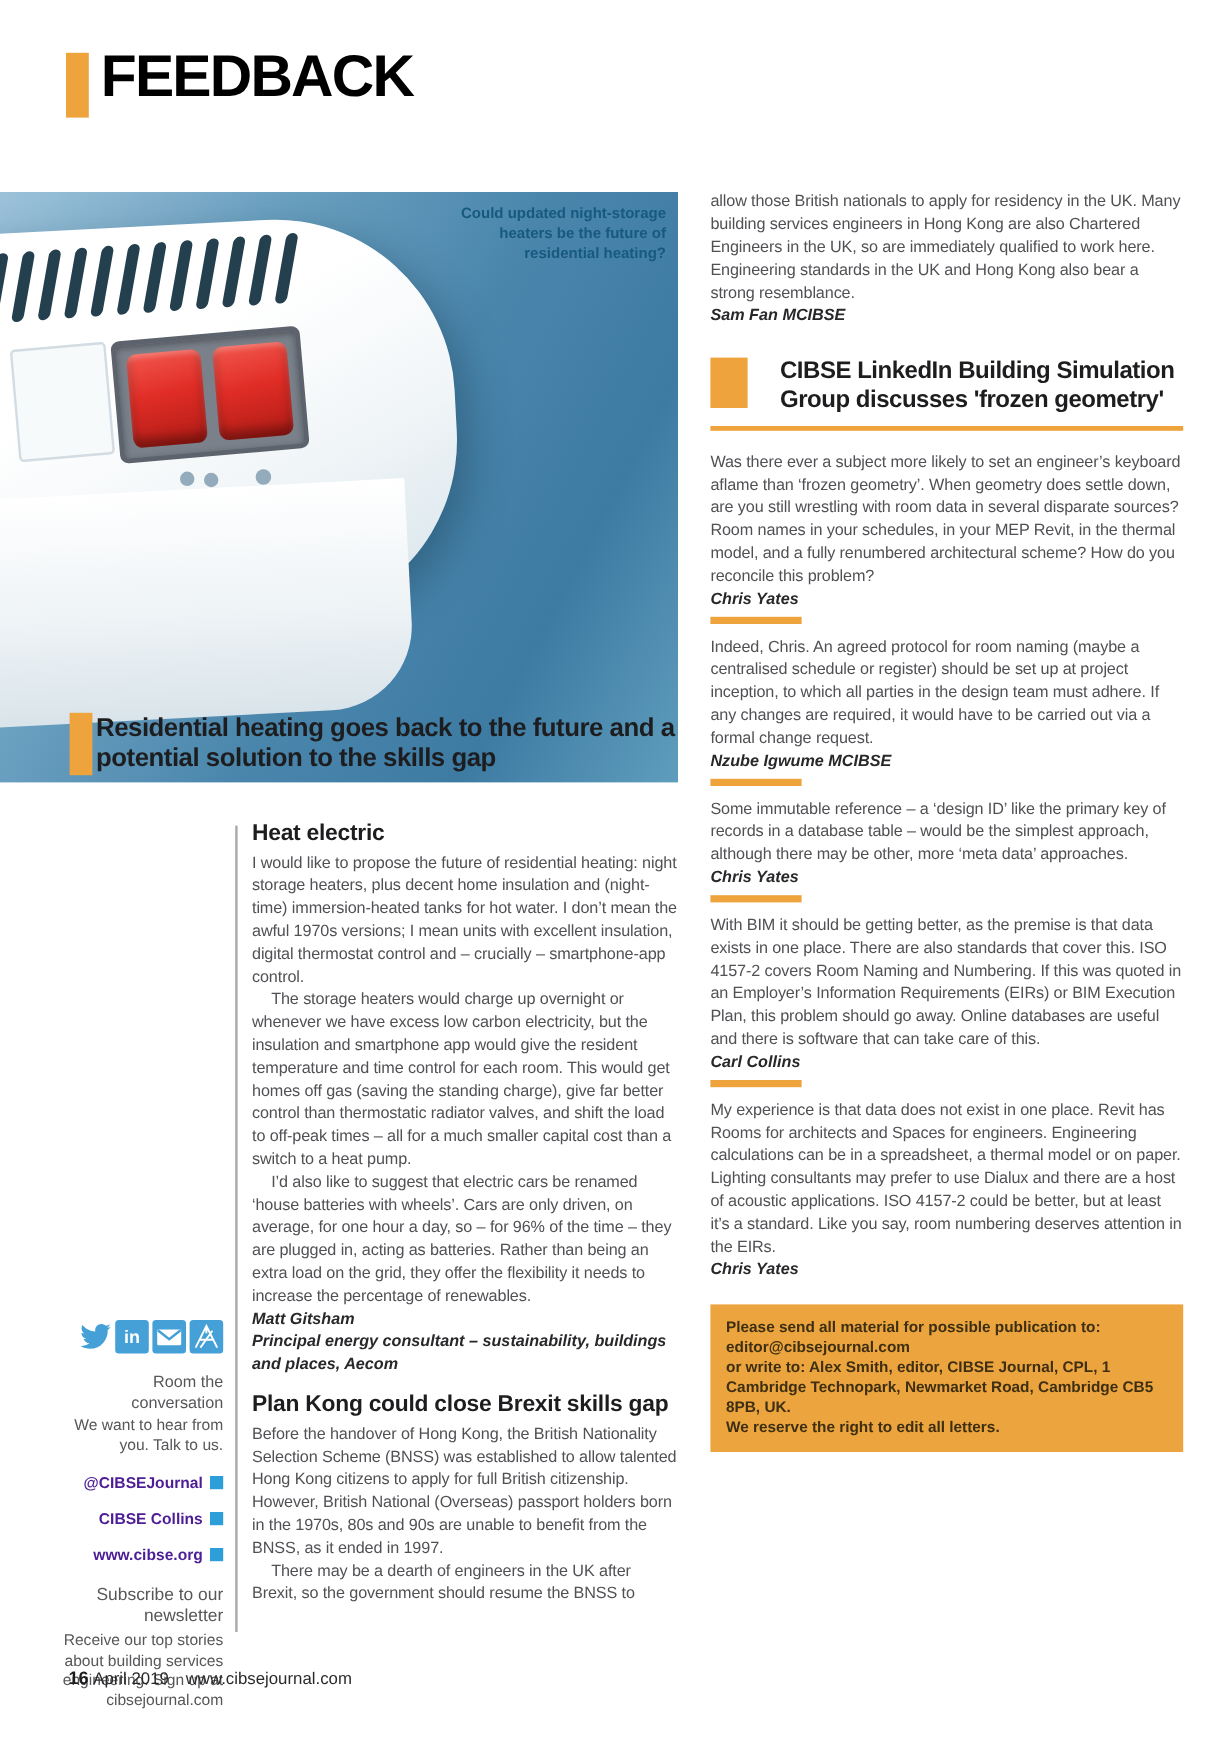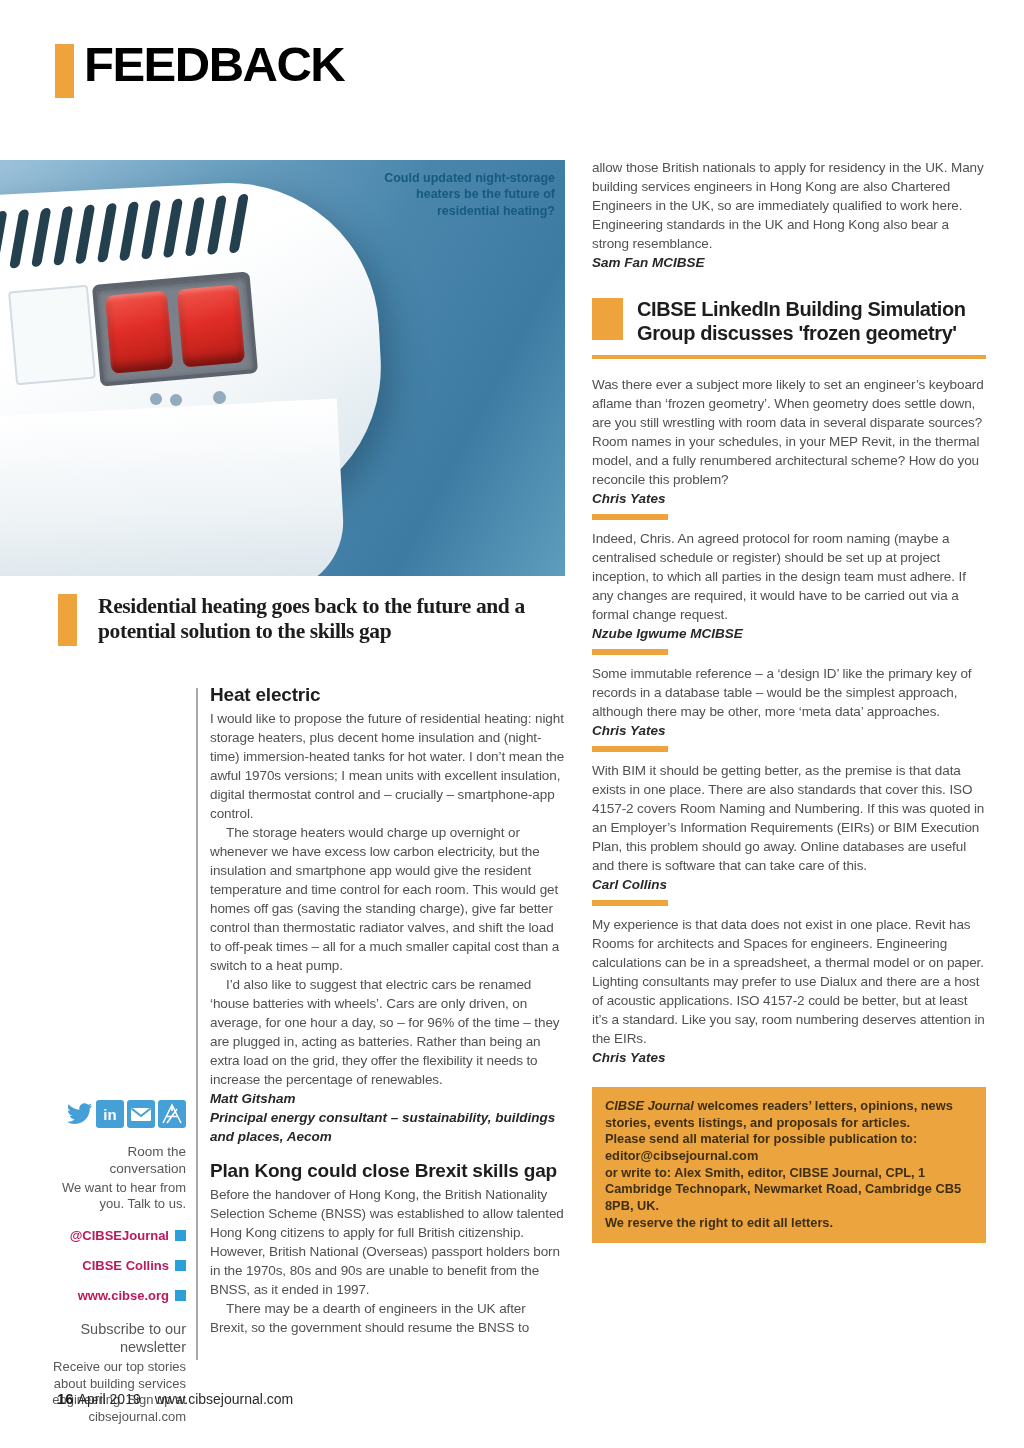--- a/index.html
+++ b/index.html
@@ -12,21 +12,21 @@
 
   
   .masthead-bar { position:absolute; left:55px; top:44px; width:19px; height:54px; }
   .masthead-title {
     position:absolute; left:84px; top:36px; font-size:49px; font-weight:bold;
     letter-spacing:-1.5px; color:#000000;
   }
 
   
   .hero {
-    position:absolute; left:0; top:160px; width:565px; height:416px; overflow:hidden;
+    position:absolute; left:0; top:160px; width:565px; height:492px; overflow:hidden;
     background:linear-gradient(118deg,#9cc2da 0%,#6da2c2 28%,#4a86ac 55%,#3e7ba3 78%,#5f9dbd 100%);
   }
   .heater-top {
     position:absolute; left:-34px; top:26px; width:414px; height:334px;
     background:linear-gradient(155deg,#ffffff 35%,#f2f6f8 62%,#dde8ee 90%);
     border-radius:6px 150px 150px 0; transform:rotate(-3deg);
     box-shadow:10px 12px 34px rgba(15,45,65,.35);
   }
   .heater-bottom {
     position:absolute; left:-30px; top:248px; width:372px; height:190px;
@@ -53,21 +53,21 @@
   .dot { position:absolute; border-radius:50%; background:#93abbb; }
   .dot1 { left:150px; top:233px; width:12px; height:12px; }
   .dot2 { left:170px; top:234px; width:12px; height:12px; }
   .dot3 { left:213px; top:231px; width:13px; height:13px; }
   .hero-caption {
     position:absolute; right:10px; top:10px; width:198px; text-align:right;
     color:#175A7E; font-weight:bold; font-size:12.5px; line-height:1.3;
   }
 
   
-  .headline-wrap { position:absolute; left:58px; top:594px; width:508px; display:flex; gap:21px;font-family:Liberation Serif, serif; }
+  .headline-wrap { position:absolute; left:58px; top:594px; width:508px; display:flex; gap:3px; }
   .headline-bar { width:19px; height:52px; flex:none; }
   .article-headline {
     font-size:21.5px; line-height:1.15; font-weight:bold; letter-spacing:-0.4px; color:#1d1d1f;
   }
 
   
   .rule-v { position:absolute; left:196px; top:688px; width:2px; height:672px; background:#a9a9ab; }
   .letters-left { position:absolute; left:210px; top:684px; width:356px; }
   .letter-heading { font-size:19px; color:#1d1d1f; letter-spacing:-0.2px; margin:0 0 3px; }
   .letter-heading.spaced { margin-top:14px; }
@@ -76,30 +76,30 @@
   .author { font-size:13.5px; line-height:19px; font-weight:bold; font-style:italic; color:#28282b; }
 
   
   .sidebar { position:absolute; left:50px; top:1100px; width:136px; text-align:right; }
   .icons-row { display:flex; justify-content:flex-end; gap:3px; margin-bottom:15px; }
   .s-icon { width:28px; height:28px; border-radius:3px; background:#44A0D6; display:flex; align-items:center; justify-content:center; }
   .s-icon.plain { background:transparent; }
   .s-icon .in-glyph { color:#ffffff; font-weight:bold; font-size:15px; font-family:"Liberation Sans",sans-serif; }
   .side-note { font-size:13px; line-height:1.28; color:#57575a; }
   .join-title { font-size:13.5px; margin-bottom:2px; }
-  .link-row { margin-top:15px; font-size:13px; font-weight:bold; color:#be185d; }
+  .link-row { margin-top:15px; font-size:13px; font-weight:bold; color:#4c1d95; }
   .link-bullet { display:inline-block; width:11px; height:11px; background:#2d9fd8; margin-left:6px; vertical-align:-1px; }
   .subscribe-title { font-size:14.5px; margin-top:17px; line-height:1.25; }
   .subscribe-text { margin-top:3px; }
 
   
   .col-right { position:absolute; left:592px; top:158px; width:394px; }
   .col-right p { margin:0; }
   .r-author { margin:0 0 4px; }
-  .section-head { display:flex; gap:14px; margin-top:26px; }
+  .section-head { display:flex; gap:27px; margin-top:26px; }
   .section-sq { width:31px; height:42px; flex:none; }
   .section-title { font-size:20px; line-height:1.18; font-weight:bold; letter-spacing:-0.4px; color:#1d1d1f; }
   .orange-rule { height:4px; margin:10px 0 16px; }
   .letter-divider { width:76px; height:6px; margin:6px 0 9px; }
   .info-box {
     margin-top:20px; background:#EBA43E; padding:11px 13px 12px;
     font-size:12.8px; font-weight:bold; line-height:1.3; color:#3e2f12;
   }
   .info-box .it { font-style:italic; }
 
@@ -229,21 +229,20 @@
       <div class="author r-author">Carl Collins</div>
     </div>
     <div class="letter-divider accent"></div>
 
     <div>
       <p class="bodytext">My experience is that data does not exist in one place. Revit has Rooms for architects and Spaces for engineers. Engineering calculations can be in a spreadsheet, a thermal model or on paper. Lighting consultants may prefer to use Dialux and there are a host of acoustic applications. ISO 4157-2 could be better, but at least it’s a standard. Like you say, room numbering deserves attention in the EIRs.</p>
       <div class="author r-author">Chris Yates</div>
     </div>
 
     <div class="info-box">
-      <div><span class="it">CIBSE Journal</span><span> welcomes readers’ letters, opinions, news stories, events listings, and proposals for articles.</span></div>
       <div>Please send all material for possible publication to:</div>
       <div>editor@cibsejournal.com</div>
       <div>or write to: Alex Smith, editor, CIBSE Journal, CPL, 1 Cambridge Technopark, Newmarket Road, Cambridge CB5 8PB, UK.</div>
       <div>We reserve the right to edit all letters.</div>
     </div>
   </div>
 
   <div class="footer">
     <span class="pn">16</span><span class="dt">April 2019</span><span class="url">www.cibsejournal.com</span>
   </div>

